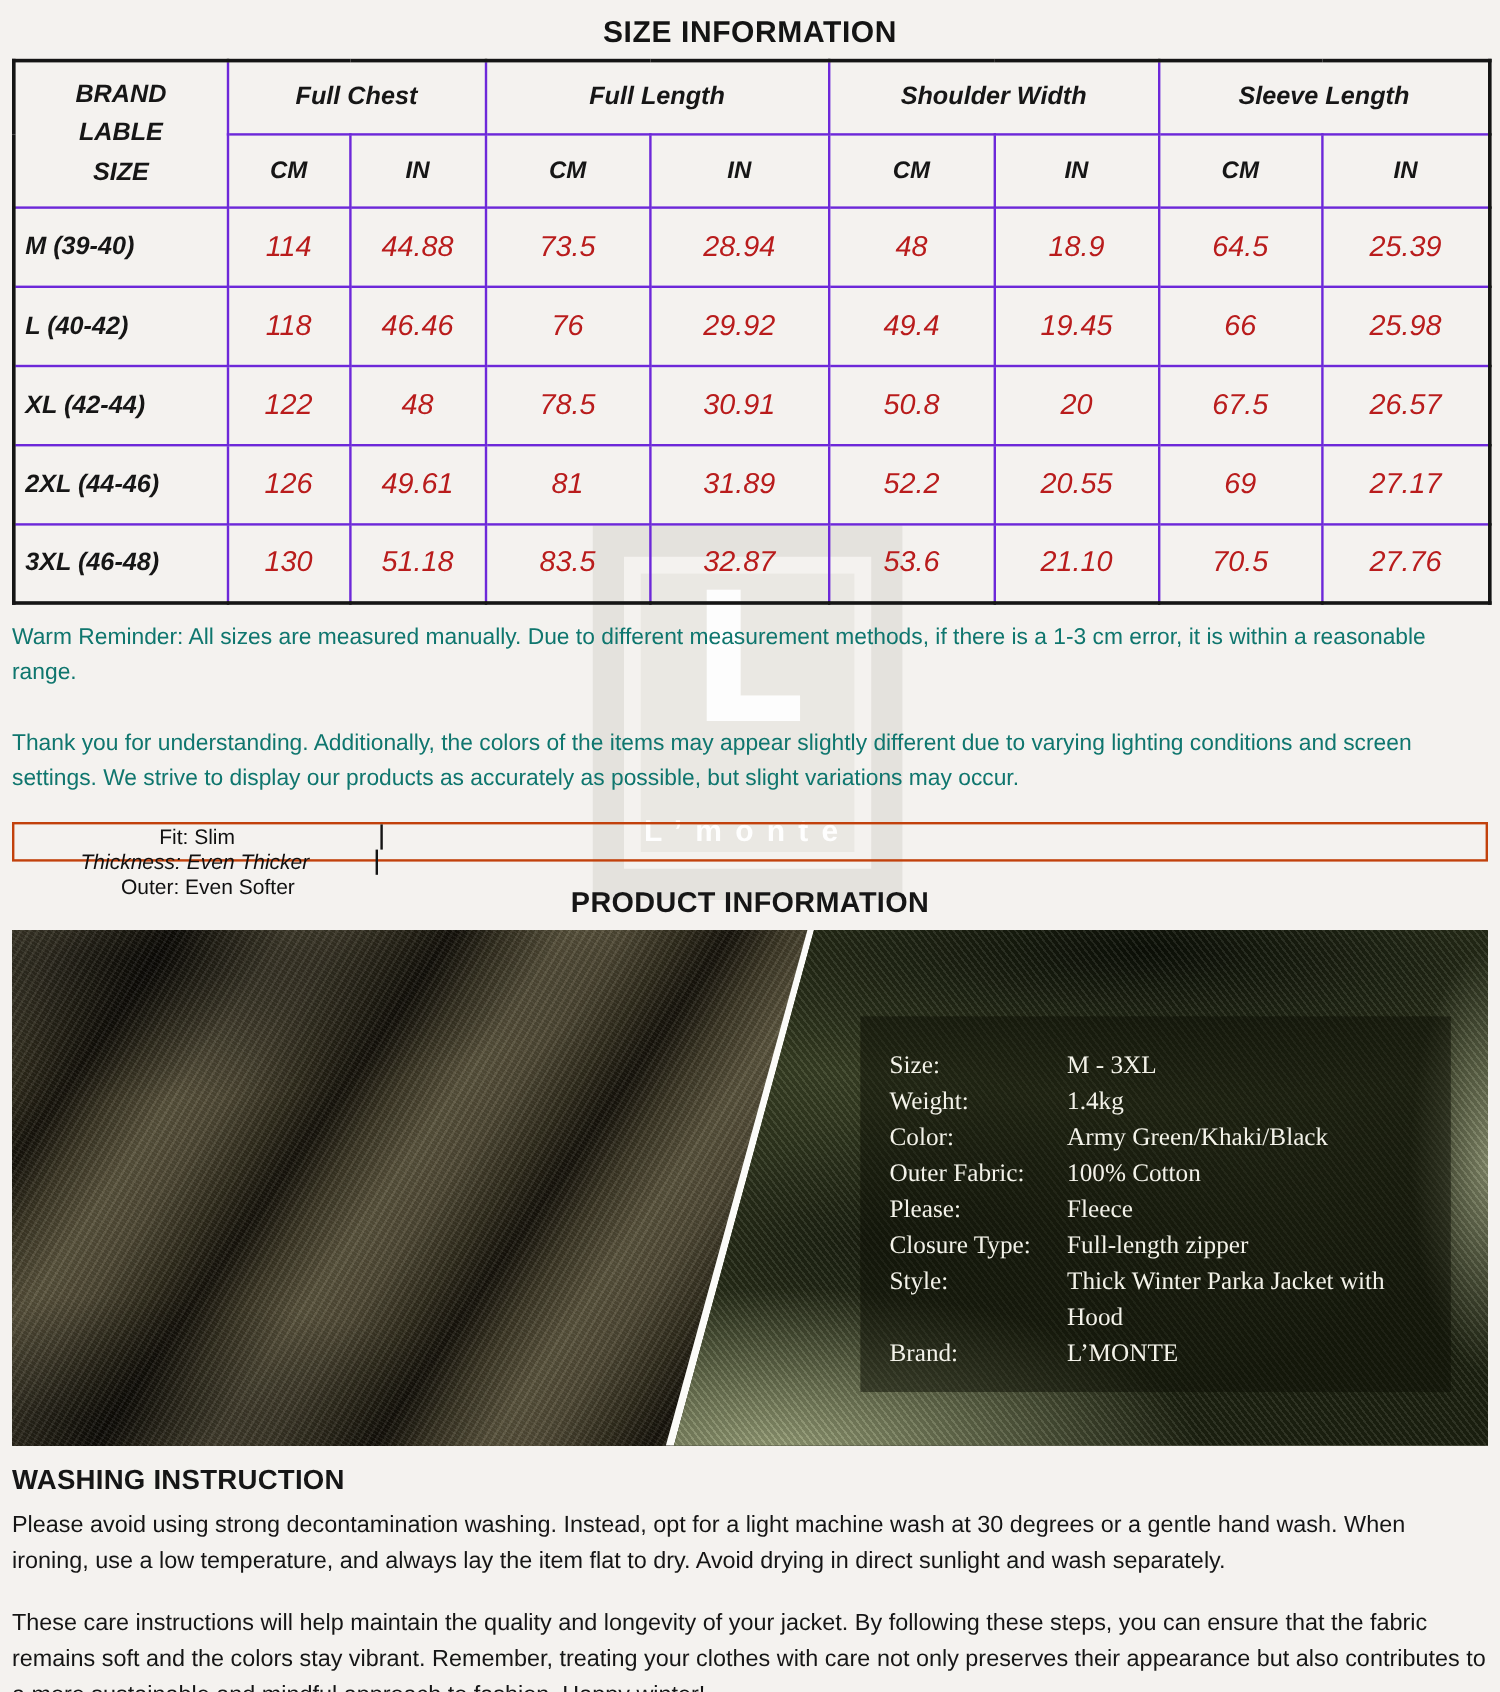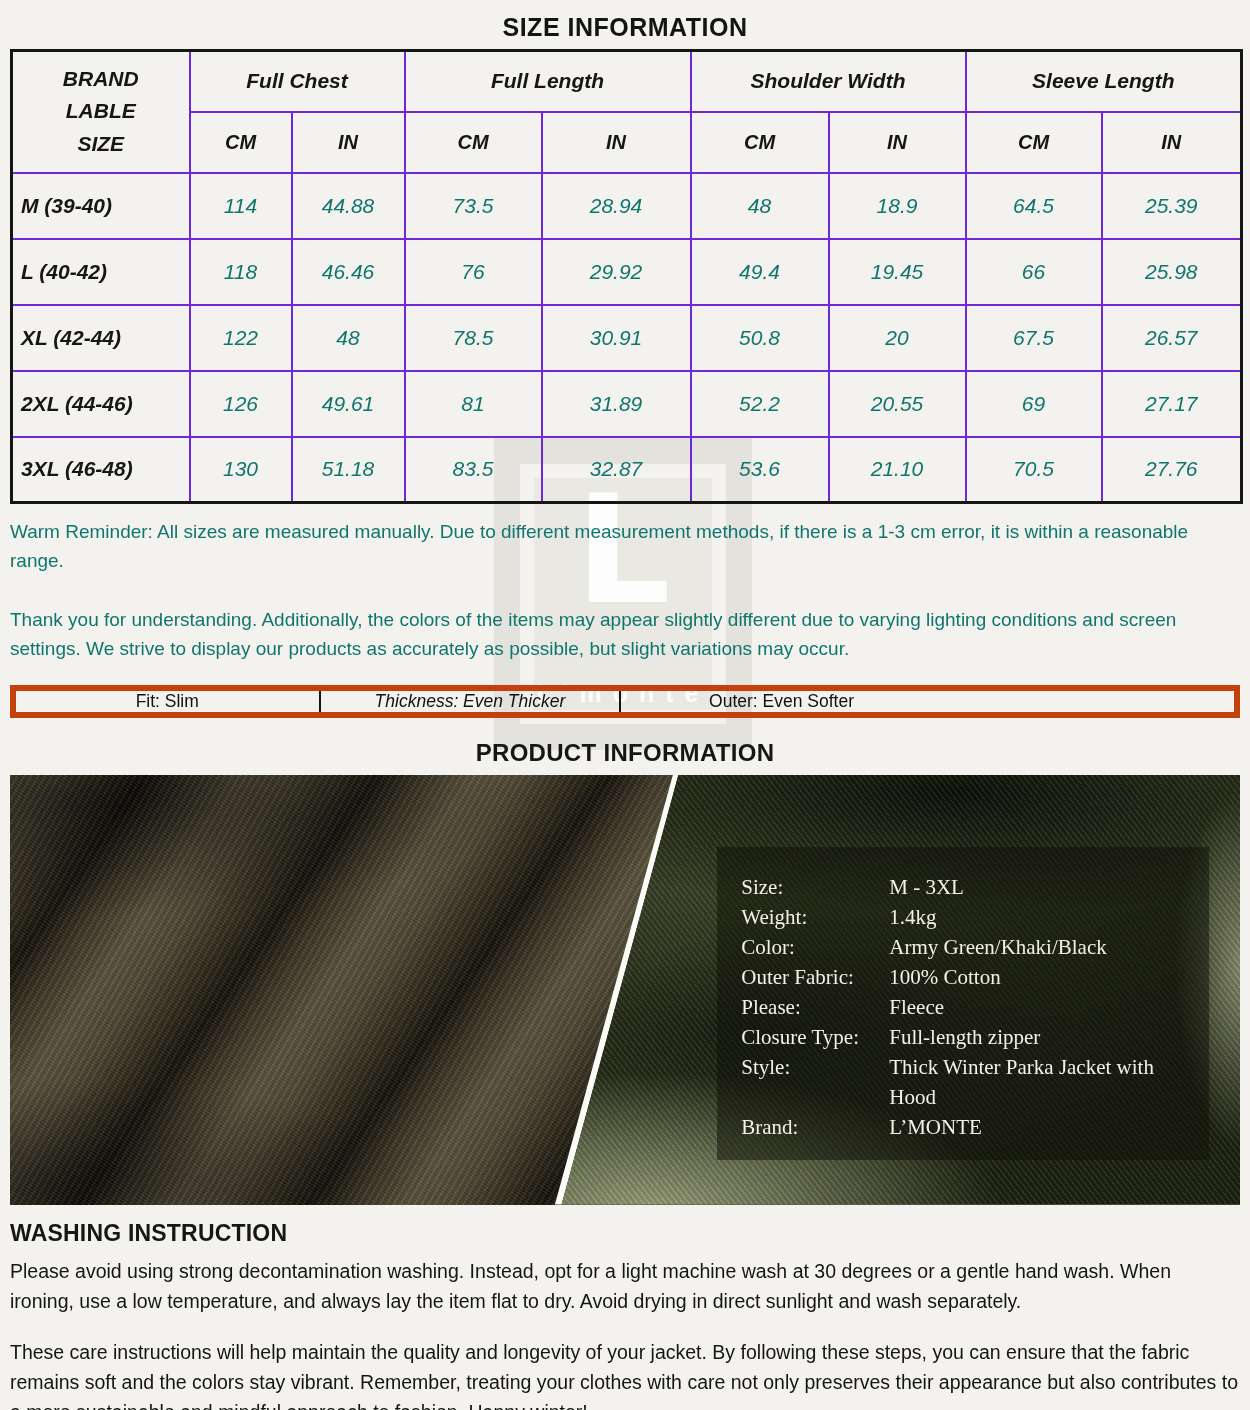--- a/index.html
+++ b/index.html
@@ -77,36 +77,37 @@
     vertical-align: middle;
     background: transparent;
     font-style: italic;
   }
   .size-table thead tr { height: 61px; }
   .size-table tbody tr { height: 66px; }
   .corner-header div { font-size: 21px; font-weight: 700; line-height: 1.55; }
   .group-header { font-size: 21px; font-weight: 700; }
   .unit-header  { font-size: 20px; font-weight: 700; }
   .row-label    { font-size: 21px; font-weight: 700; text-align: left !important; padding-left: 8px; }
-  .size-cell    { font-size: 21px; font-weight: 400; color: #0f766e; }
+  .size-cell    { font-size: 24px; font-weight: 400; color: #b91c1c; }
 
   
   p.note {
     margin: 14px 10px 0;
     font-size: 19px; line-height: 1.52;
     color: #0f766e;
   }
   p.note.second { margin-top: 30px; }
 
   
   .feature-strip {
     display: flex;
     margin: 21px 10px 0;
-    border: 6px solid #c2410c;
+    border: 2px solid #c2410c;
     height: 33px;
+    flex-direction: column;
   }
   .feature-cell {
     display: flex; align-items: center; justify-content: center;
     border-right: 2px solid #151515;
     font-size: 17.5px; color: #111;
   }
   .feature-cell:last-child { border-right: none; }
   .fc-0 { width: 25.0%; } .fc-1 { width: 24.7%; font-style: italic; } .fc-2 { width: 26.3%; } .fc-3 { width: 24.0%; }
 
   

